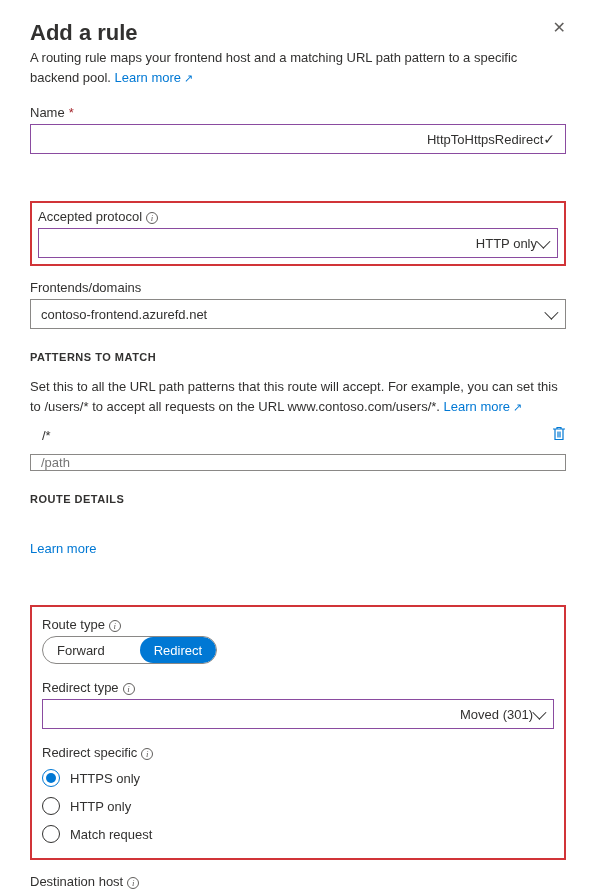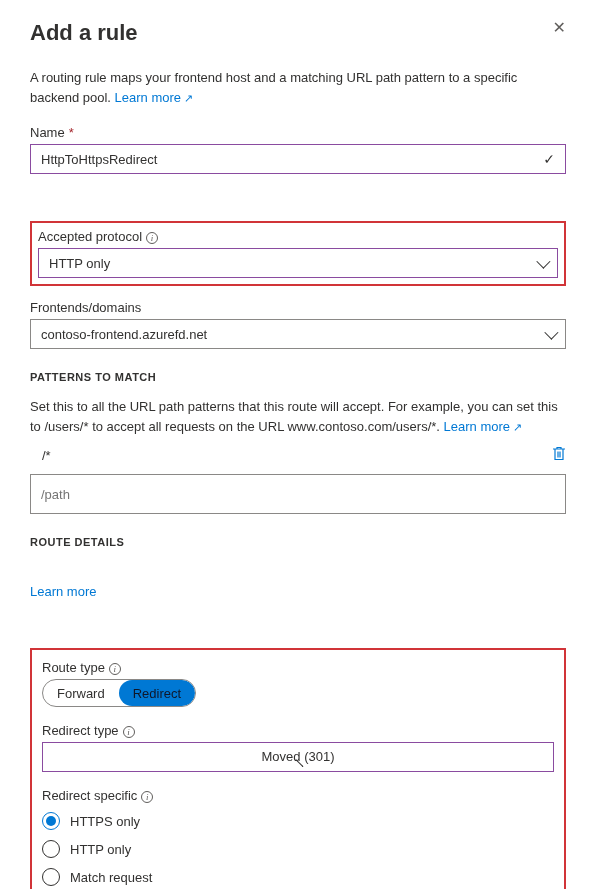--- a/index.html
+++ b/index.html
@@ -9,21 +9,21 @@
     font-family: "Segoe UI", -apple-system, sans-serif;
     font-size: 13px;
     color: #323130;
     width: 596px;
     background: #fff;
   }
   .header-row {
     display: flex;
     justify-content: space-between;
     align-items: flex-start;
-    margin-bottom: 22px;
+    margin-bottom: 2px;
   }
   h1 {
     font-size: 22px;
     font-weight: 600;
     margin: 0;
   }
   .close-icon {
     font-size: 16px;
     color: #605e5c;
     cursor: pointer;
@@ -69,20 +69,21 @@
     padding: 6px 10px;
     font-size: 13px;
     height: 30px;
     display: flex;
     align-items: center;
     justify-content: space-between;
     background: #fff;
   }
   .input-purple {
     border-color: #8a4ba0;
+    justify-content: flex-end;
   }
   .checkmark {
     font-size: 14px;
     color: #323130;
   }
   .chevron {
     width: 10px;
     height: 10px;
     border-right: 1px solid #323130;
     border-bottom: 1px solid #323130;
@@ -114,52 +115,53 @@
   .trash-icon {
     color: #0078d4;
     font-size: 15px;
     cursor: pointer;
   }
   .text-input {
     width: 100%;
     border: 1px solid #8a8886;
     padding: 6px 10px;
     font-size: 13px;
-    height: 40px;
+    height: 17px;
     color: #605e5c;
     margin-top: 6px;
   }
   .red-box {
     border: 2px solid #d13438;
     padding: 6px;
     margin-bottom: 14px;
     margin-top: 47px;
   }
   .red-box-inner {
     padding: 4px;
   }
   .pill-group {
     display: inline-flex;
     border: 1px solid #8a8886;
     border-radius: 16px;
     overflow: hidden;
     height: 28px;
     align-items: center;
+    gap: 21px;
   }
   .pill-option {
     padding: 4px 14px;
     font-size: 13px;
     cursor: pointer;
     height: 100%;
     display: flex;
     align-items: center;
   }
   .pill-option.selected {
     background: #0078d4;
-    color: #0f172a;
+    color: #ffffff;
     border-radius: 14px;
   }
   .radio-row {
     display: flex;
     align-items: center;
     gap: 10px;
     padding: 5px 0;
     cursor: pointer;
   }
   .radio {
@@ -269,21 +271,21 @@
     </div>
     <div class="pill-group" style="margin-bottom:16px;">
       <div class="pill-option">Forward</div>
       <div class="pill-option selected">Redirect</div>
     </div>
 
     <div class="field-label">
       <span>Redirect type</span>
       <span class="info-icon">i</span>
     </div>
-    <div class="input-box input-purple" style="margin-bottom:16px;flex-direction:column;">
+    <div class="input-box input-purple" style="margin-bottom:16px;">
       <span>Moved (301)</span>
       <span class="chevron"></span>
     </div>
 
     <div class="field-label">
       <span>Redirect specific</span>
       <span class="info-icon">i</span>
     </div>
     <div class="radio-row">
       <span class="radio selected"></span>

